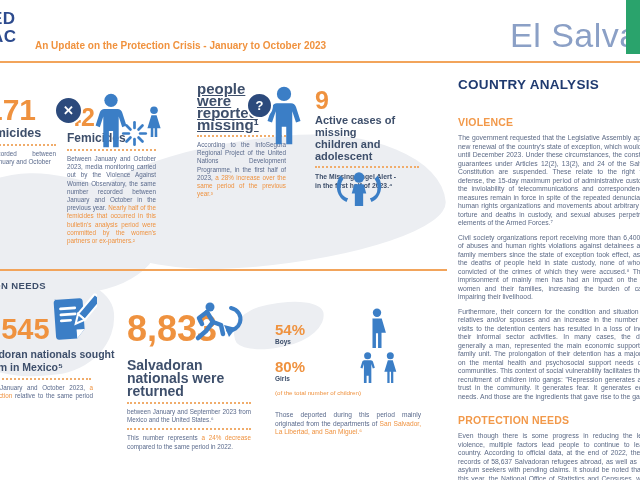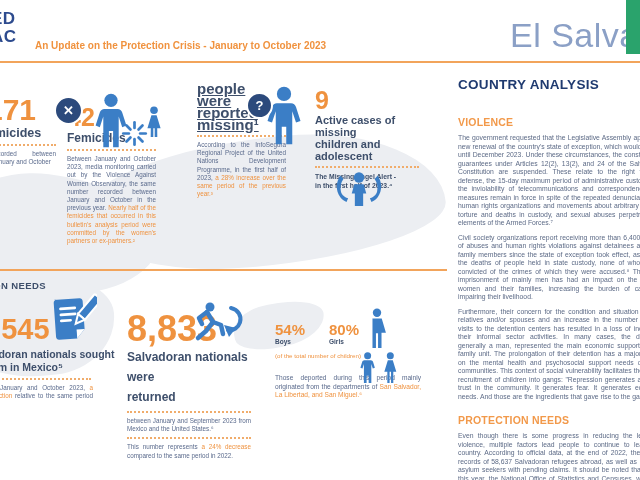--- a/index.html
+++ b/index.html
@@ -54,28 +54,28 @@
   .row2-heading{left:-58px;top:280px;font-size:9.5px;font-weight:800;color:#3E4F6B;letter-spacing:.4px;white-space:nowrap;}
 
   .col-asy{left:-29px;top:314px;width:152px;}
   .col-asy .num{font-size:29px;line-height:30px;margin-left:6px;}
   .col-asy .lbl{font-size:10.5px;line-height:13px;margin-top:4px;}
   .col-asy .dot{width:120px;}
   .col-asy .cap{width:122px;}
 
   .col-ret{left:127px;top:314px;width:124px;}
   .col-ret .num{font-size:36px;line-height:29px;}
-  .col-ret .lbl{font-size:12px;line-height:20px;margin-top:4px;}
+  .col-ret .lbl{font-size:14px;line-height:13px;margin-top:16px;}
 
   .col-dem{left:275px;top:316px;width:150px;}
   .pct-row{display:flex;gap:14px;}
   .pct-cell{width:40px;}
   .pct{font-size:15px;line-height:16px;font-weight:700;color:#EF923F;}
   .pct-lbl{font-size:6.5px;font-weight:700;color:#3E4F6B;}
-  .row-gap{margin-top:6px;}
+  .row-gap{margin-top:6px;flex-direction:column;}
   .dem-note{font-size:6.2px;color:#EF923F;margin-top:7px;}
   .dem-cap{margin-top:15px;width:146px;font-size:6.6px;line-height:8.6px;color:#5A6A8C;text-align:justify;}
 
   
   .analysis{left:458px;top:77px;width:206px;z-index:2;}
   .analysis h2{font-size:13.5px;font-weight:800;color:#1F3A70;letter-spacing:.3px;margin:0;}
   .sec{font-size:10.5px;font-weight:800;color:#F2994A;letter-spacing:.2px;margin:24px 0 0;}
   .sec2{margin-top:13px;}
   .analysis p{font-size:6.8px;line-height:8.5px;color:#5C6A86;text-align:justify;margin:6px 0 0;}
 

